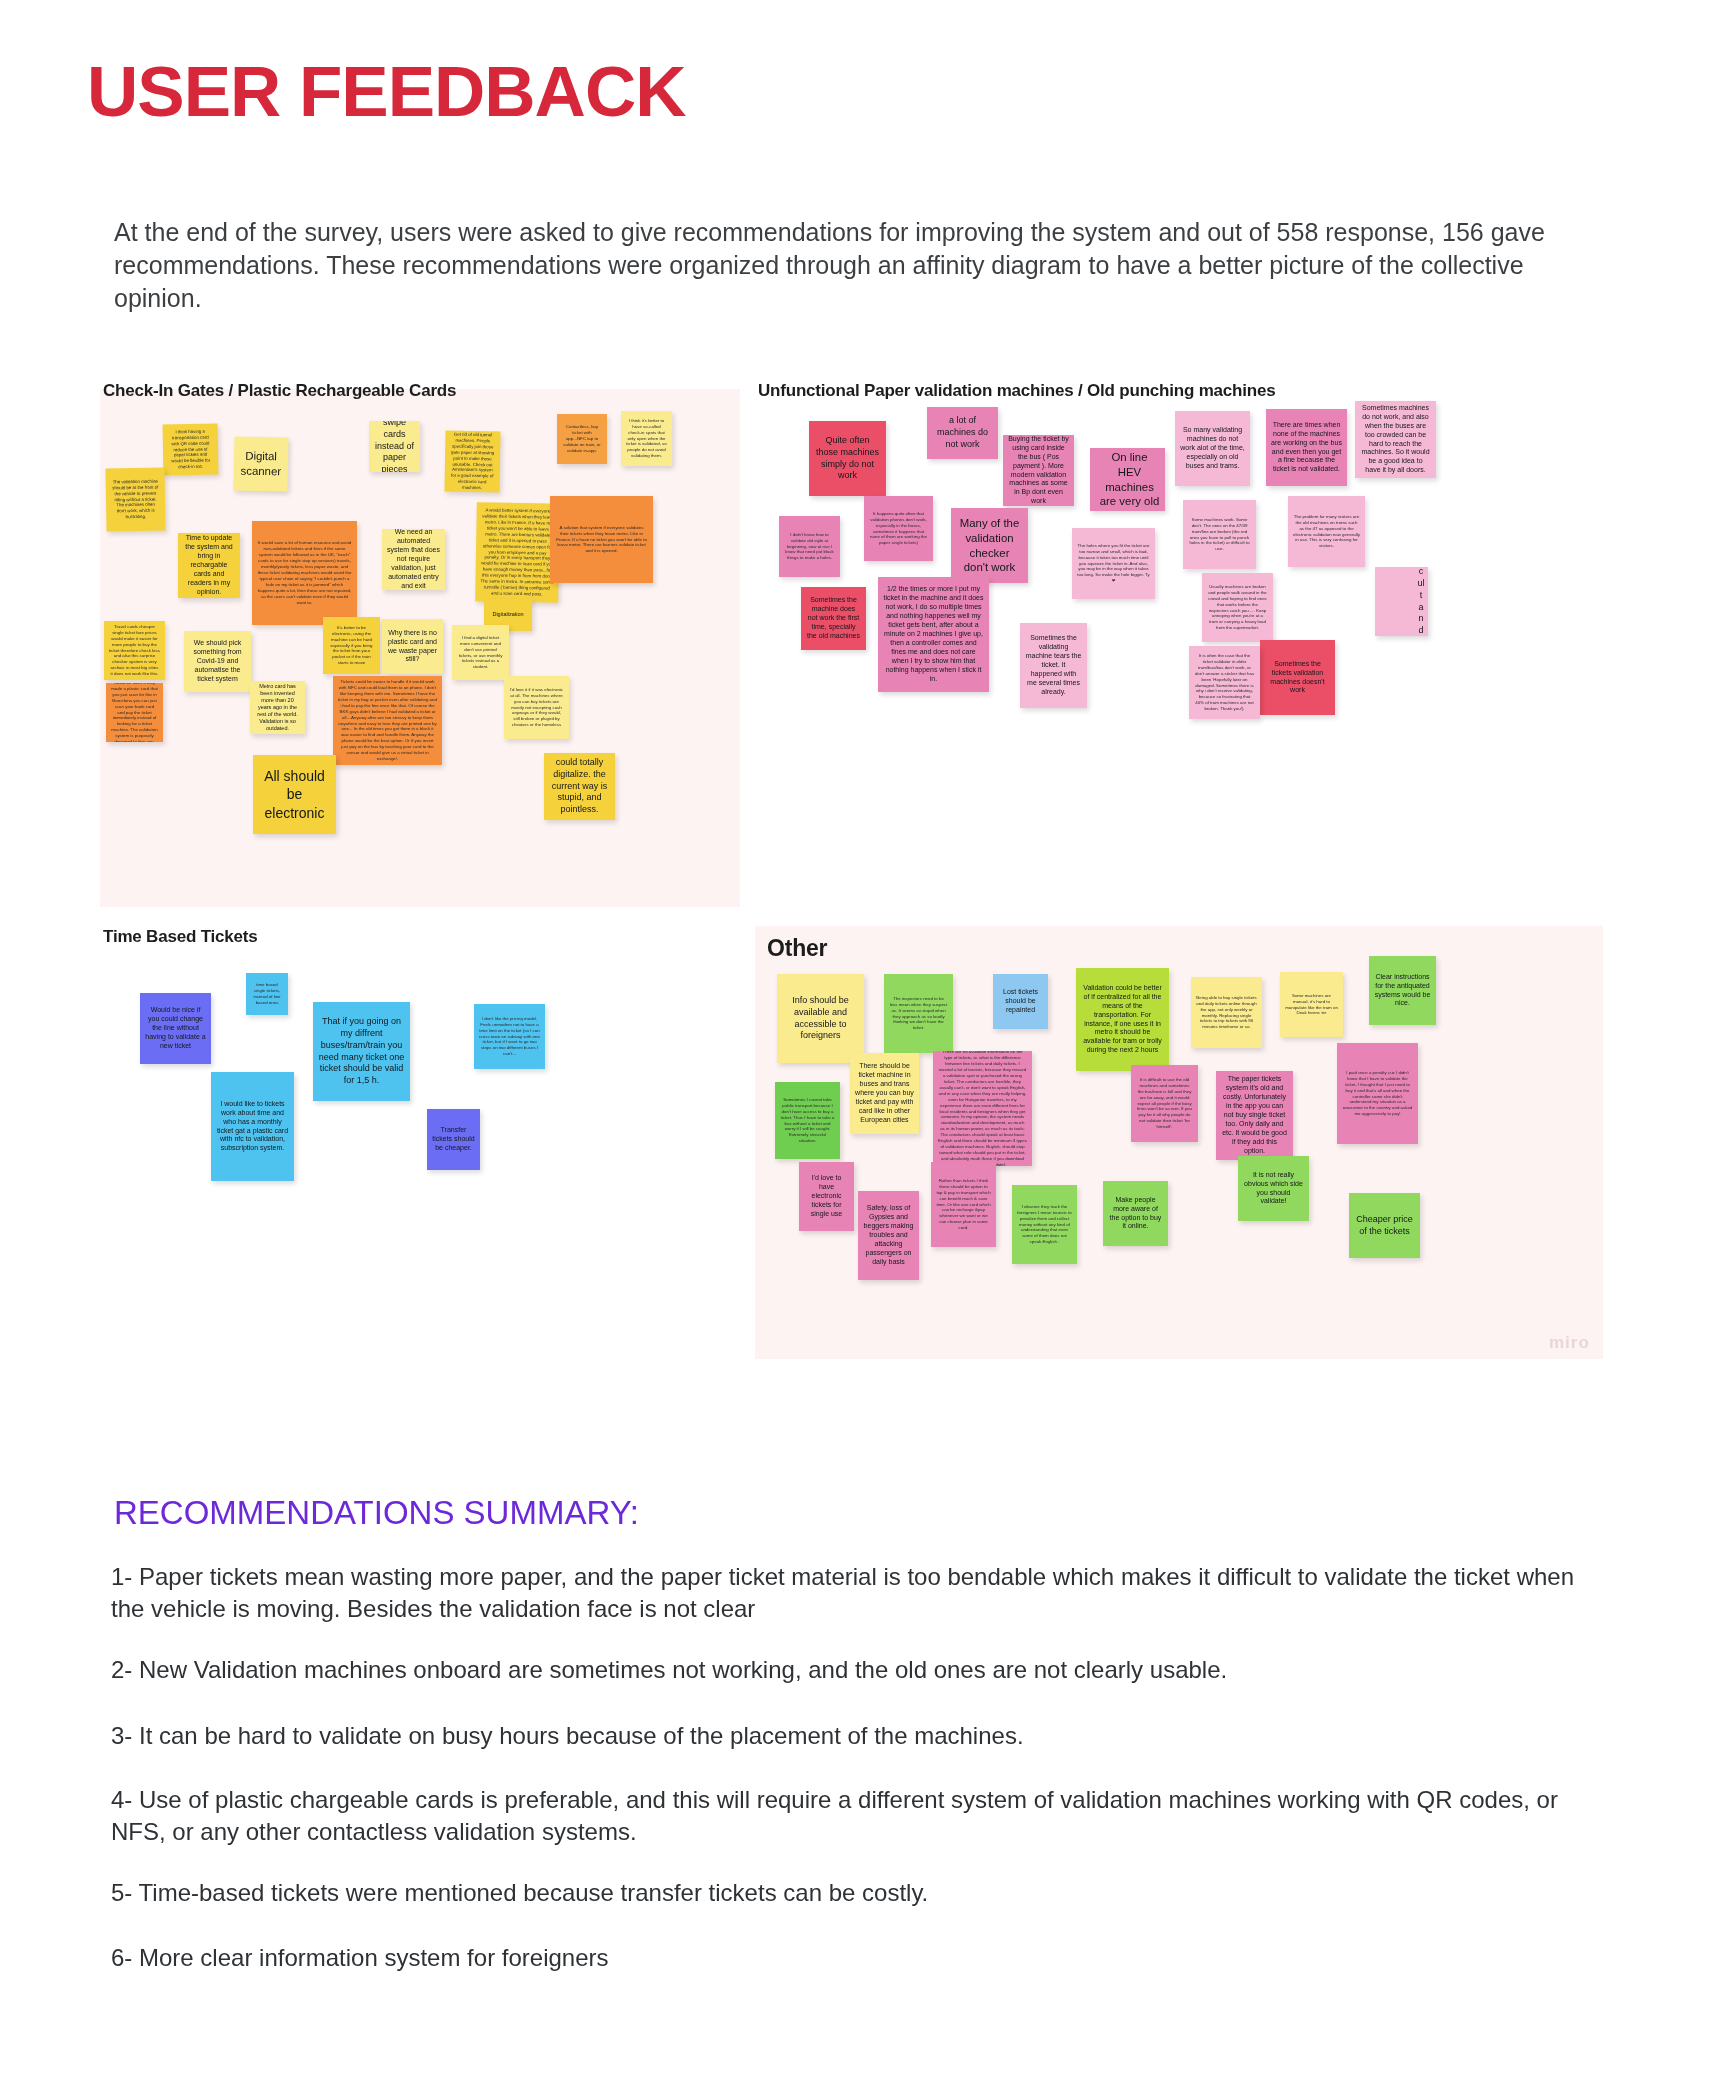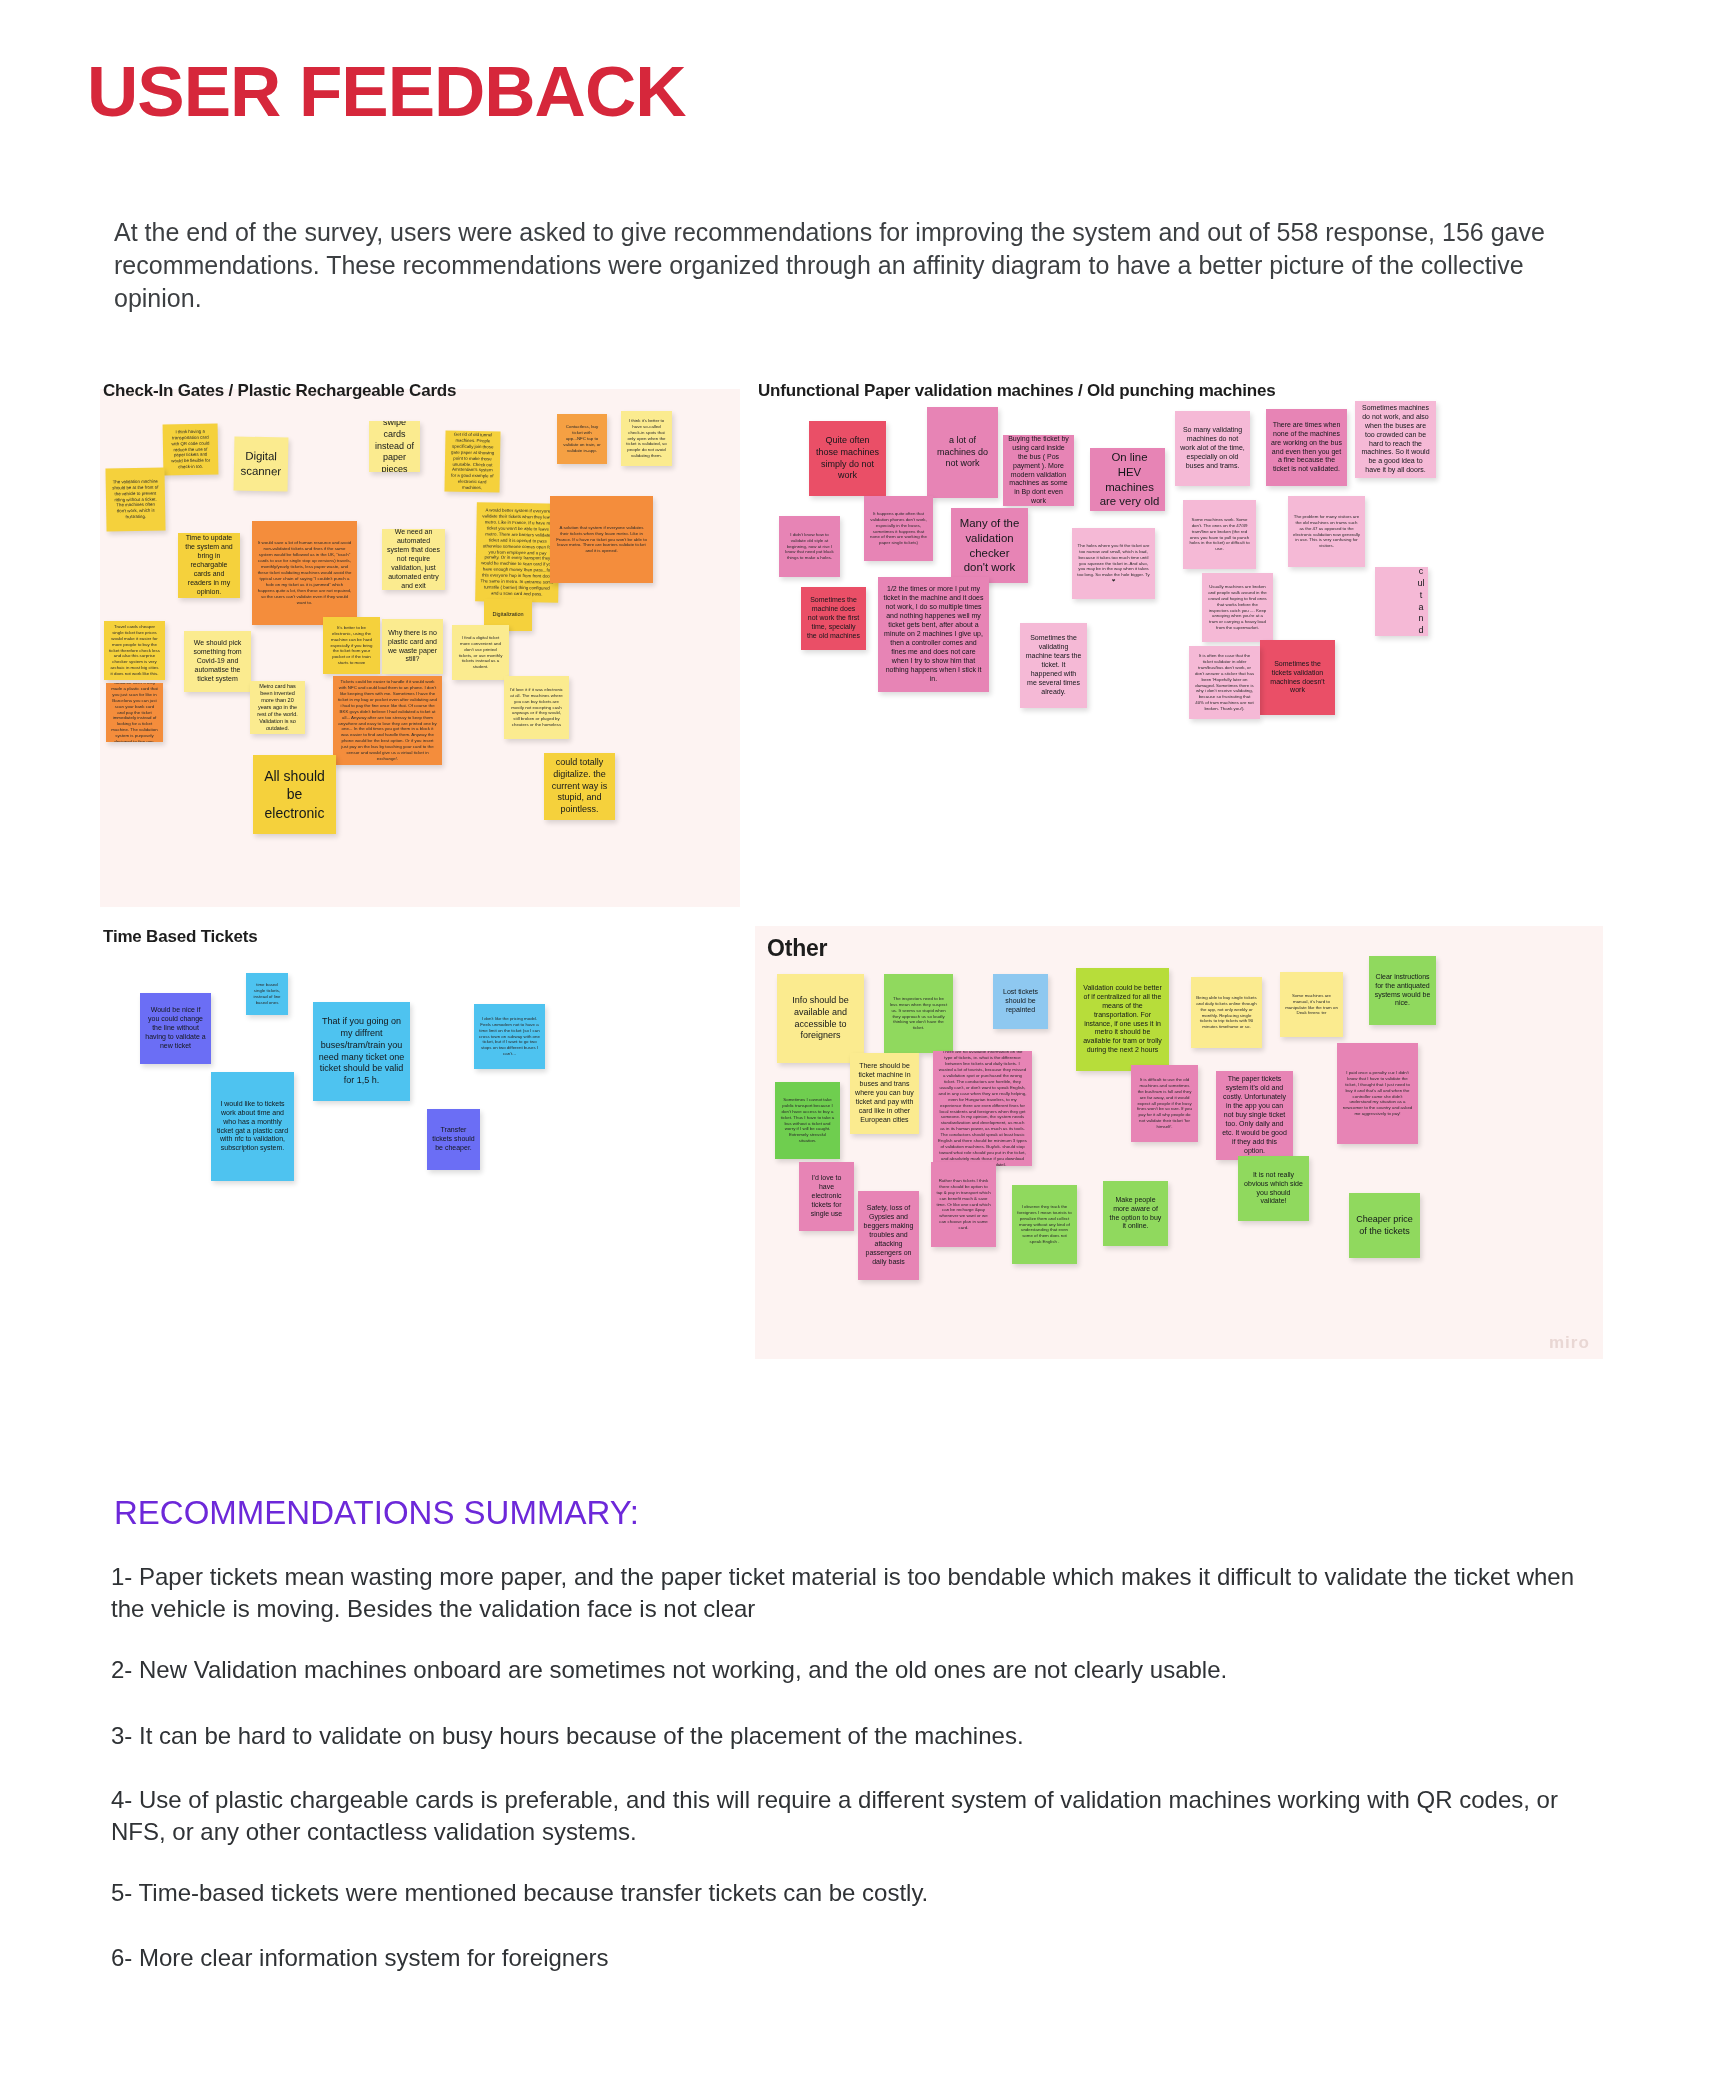--- a/index.html
+++ b/index.html
@@ -59,21 +59,21 @@
       <div class="note xs" style="left: 150px; top: 292px; width: 55px; height: 53px; background: rgb(251, 235, 143);">Metro card has been invented more than 20 years ago in the rest of the world. Validation is so outdated.</div>
       <div class="note tiny" style="left: 233px; top: 287px; width: 109px; height: 89px; background: rgb(244, 141, 60);">Tickets could be easier to handle if it would work with NFC and could load them to an phone. I don't like keeping them with me. Sometimes I have the ticket in my bag or pocket even after validating and i had to pay the fine once like that. Of course the BKK guys didn't believe I had validated a ticket at all... Anyway after are too stressy to keep them anywhere and easy to lose they are printed one by one... In the old times you got them in a block it was easier to find and handle them. Anyway the phone would be the best option. Or if you insert just pay on the bus by touching your card to the censor and would give us a virtual ticket in exchange!.</div>
       <div class="note tiny" style="left: 404px; top: 287px; width: 65px; height: 63px; background: rgb(251, 235, 143);">I'd love it if it was electronic at all. The machines where you can buy tickets are mostly not excepting cash anyways or if they would, still broken or pluged by cheaters or the homeless</div>
       <div class="note xl" style="left: 153px; top: 366px; width: 83px; height: 79px; background: rgb(245, 209, 60);">All should be electronic</div>
       <div class="note md" style="left: 444px; top: 364px; width: 71px; height: 67px; background: rgb(245, 209, 60);">could totally digitalize. the current way is stupid, and pointless.</div>
     </div>
   <div class="board-title" style="left:103px;top:381px;">Check-In Gates / Plastic Rechargeable Cards</div>
 
   <div class="board" id="board1" style="left:755px;top:389px;width:848px;height:518px;background:#ffffff;">
       <div class="note md" style="left: 54px; top: 32px; width: 77px; height: 75px; background: rgb(234, 79, 103);">Quite often those machines simply do not work</div>
-      <div class="note md" style="left: 172px; top: 18px; width: 71px; height: 91px; background: rgb(231, 132, 181);">a lot of machines do not work</div>
+      <div class="note md" style="left: 172px; top: 18px; width: 71px; height: 52px; background: rgb(231, 132, 181);">a lot of machines do not work</div>
       <div class="note sm" style="left: 248px; top: 46px; width: 71px; height: 71px; background: rgb(231, 132, 181);">Buying the ticket by using card inside the bus ( Pos payment ). More modern validation machines as some in Bp dont even work</div>
       <div class="note lg" style="left: 335px; top: 59px; width: 75px; height: 63px; background: rgb(231, 132, 181); padding-left: 9px;">On line HEV machines are very old</div>
       <div class="note sm" style="left: 420px; top: 22px; width: 75px; height: 75px; background: rgb(245, 185, 214);">So many validating machines do not work alot of the time, especially on old buses and trams.</div>
       <div class="note sm" style="left: 511px; top: 20px; width: 81px; height: 77px; background: rgb(231, 132, 181);">There are times when none of the machines are working on the bus and even then you get a fine because the ticket is not validated.</div>
       <div class="note sm" style="left: 600px; top: 12px; width: 81px; height: 77px; background: rgb(245, 185, 214);">Sometimes machines do not work, and also when the buses are too crowded can be hard to reach the machines. So it would be a good idea to have it by all doors.</div>
       <div class="note tiny" style="left: 24px; top: 127px; width: 61px; height: 61px; background: rgb(231, 132, 181);">I didn't know how to validate old style at beginning, now at rise I know that need put black things to make a holes.</div>
       <div class="note tiny" style="left: 109px; top: 107px; width: 69px; height: 65px; background: rgb(231, 132, 181);">It happens quite often that validation phones don't work, especially in the buses, sometimes it happens that none of them are working the paper single tickets)</div>
       <div class="note lg" style="left: 196px; top: 119px; width: 77px; height: 75px; background: rgb(231, 132, 181);">Many of the validation checker don't work</div>
       <div class="note tiny" style="left: 317px; top: 139px; width: 83px; height: 71px; background: rgb(245, 185, 214);">The holes where you fit the ticket are too narrow and small, which is bad, because it takes too much time until you squeeze the ticket in. And also, you may be in the way when it takes too long. So make the hole bigger. Ty ❤</div>
       <div class="note tiny" style="left: 428px; top: 111px; width: 73px; height: 69px; background: rgb(245, 185, 214);">Some machines work. Some don't. The ones on the 47/49 tram/line are broken (the red ones you have to pull to punch holes in the ticket) or difficult to use.</div>

